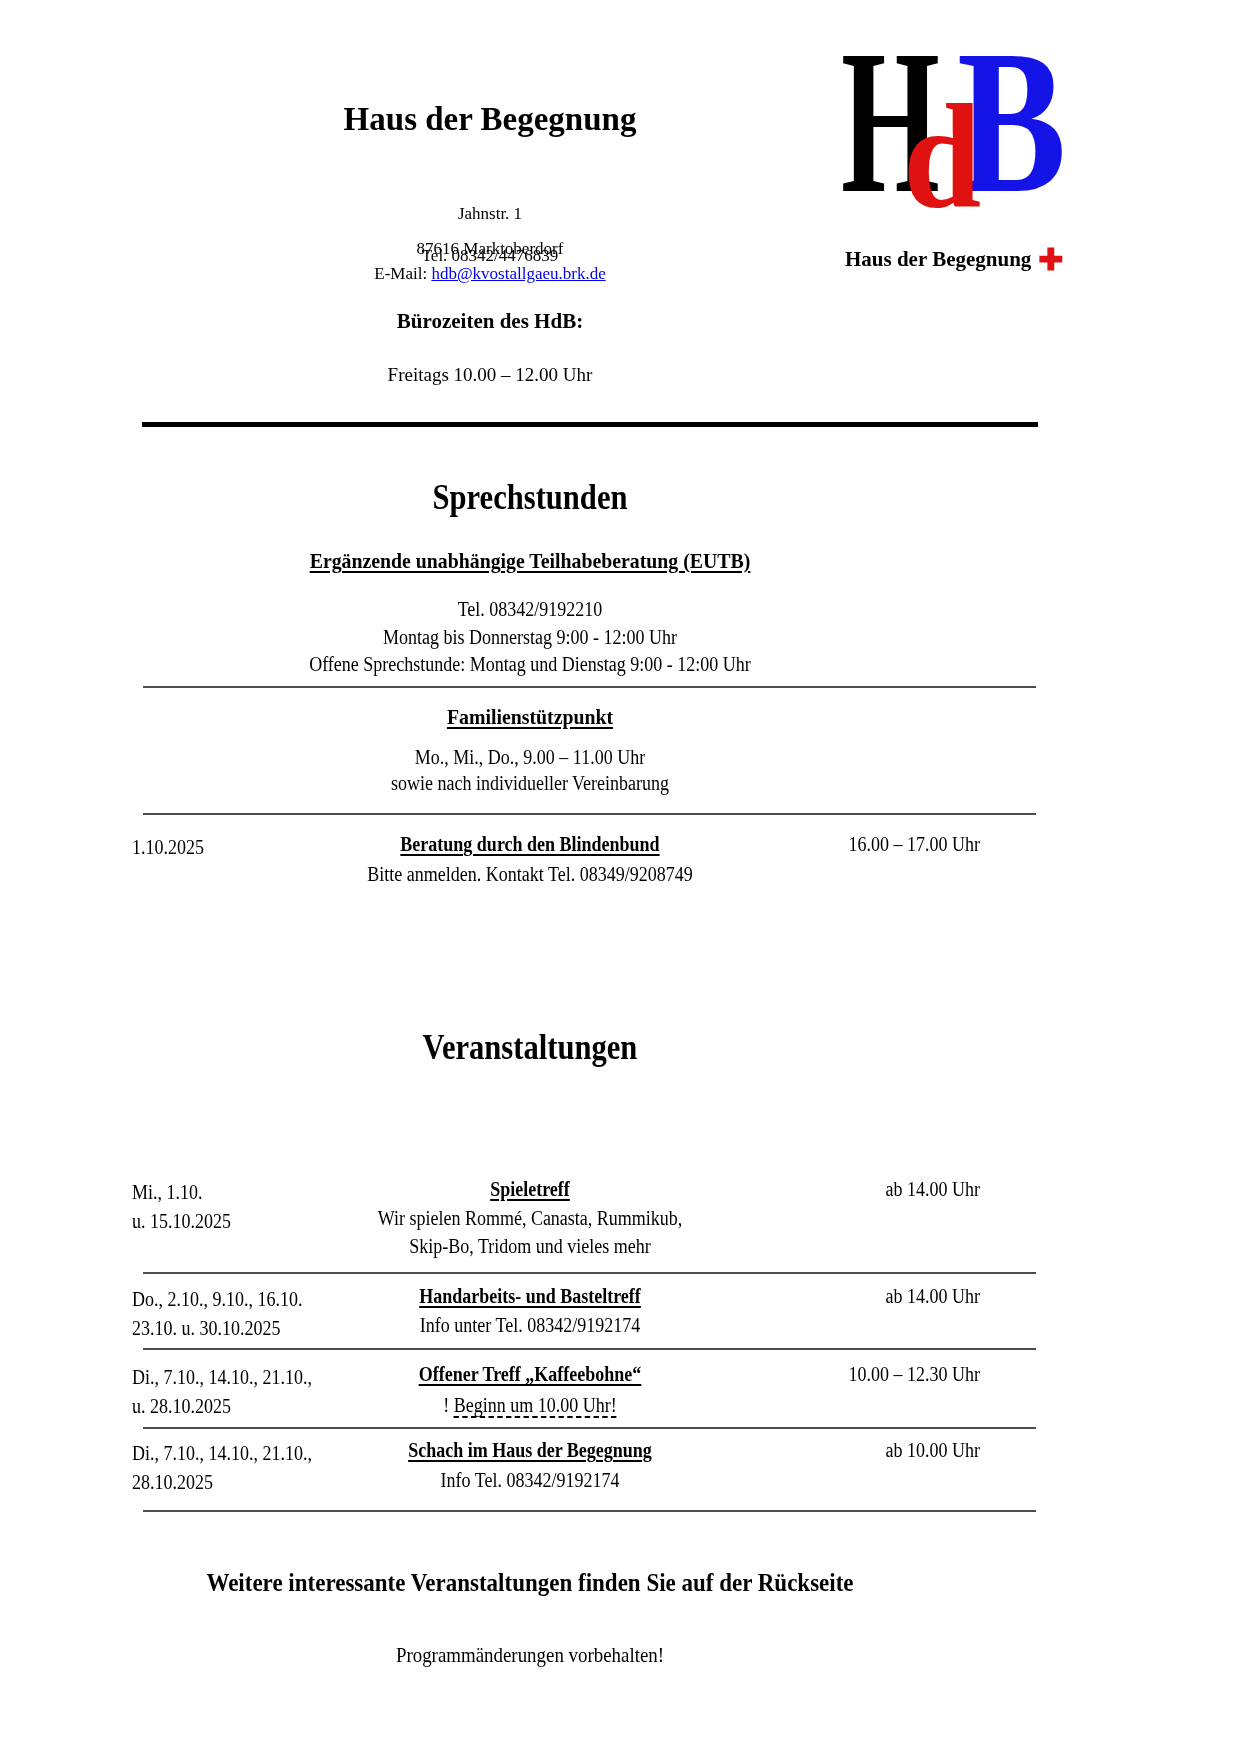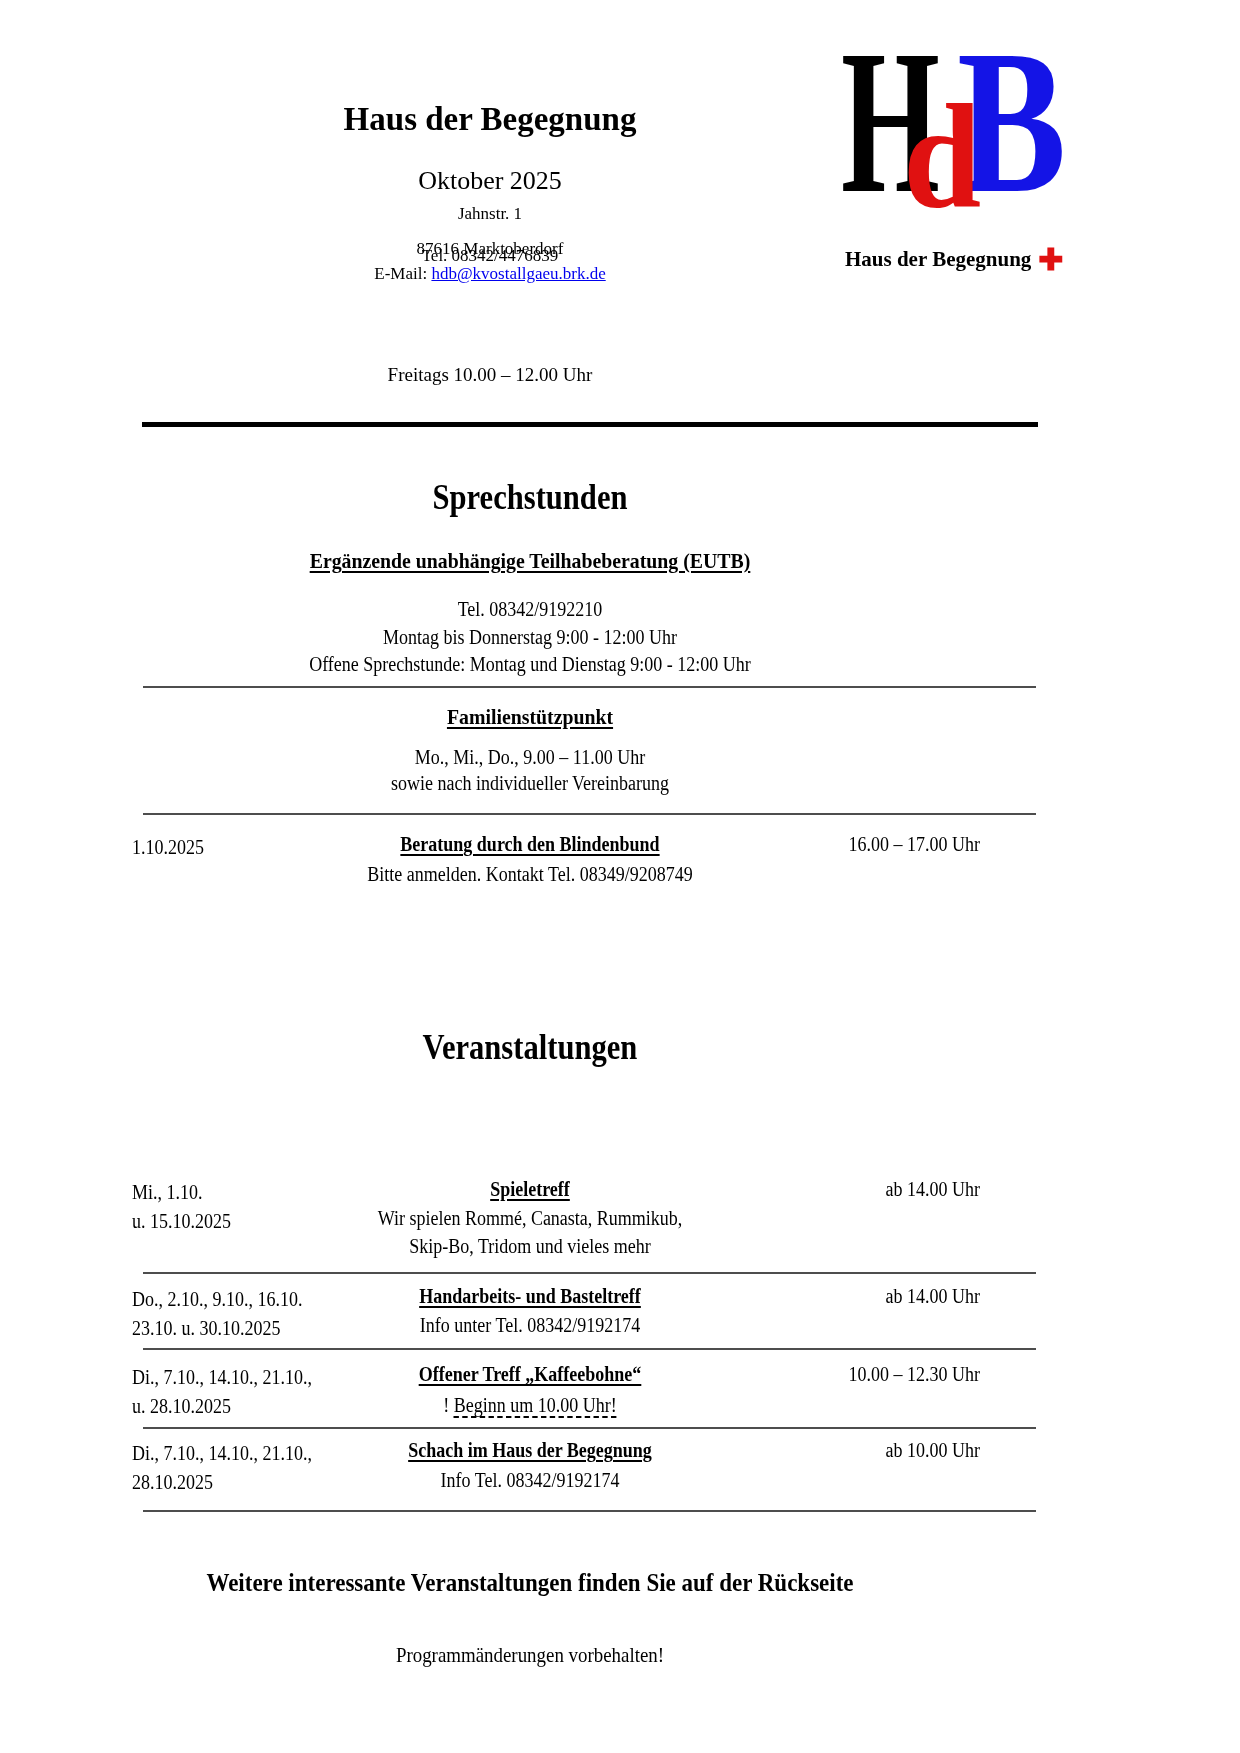--- a/index.html
+++ b/index.html
@@ -45,27 +45,27 @@
   .foot-bold{position:absolute;left:150px;top:1548px;width:760px;text-align:center;
              font-size:25px;font-weight:bold;line-height:38px;transform:scaleX(0.92);}
   .prog{top:1627px;font-size:21px;}
 </style>
 </head>
 <body>
 
 <div class="page">
 
   <div class="hc title">Haus der Begegnung</div>
-  <div class="hc month">Oktober 2025</div>
   <div class="hc addr" style="top:188px">Jahnstr. 1</div>
   <div class="hc addr" style="top:223px">87616 Marktoberdorf</div>
   <div class="hc addr" style="top:230px">Tel. 08342/4476839</div>
   <div class="hc addr" style="top:248px">
     <span>E-Mail: </span><a class="link">hdb@kvostallgaeu.brk.de</a>
   </div>
+  <div class="hc buero">Bürozeiten des HdB:</div>
   <div class="hc freitags">Freitags 10.00 – 12.00 Uhr</div>
 
   <div class="logo">
     <span class="lt lh">H</span>
     <span class="lt lb">B</span>
     <span class="lt ld">d</span>
     <div class="lcap">
       <span>Haus der Begegnung</span><span class="lcross">✚</span>
     </div>
   </div>

